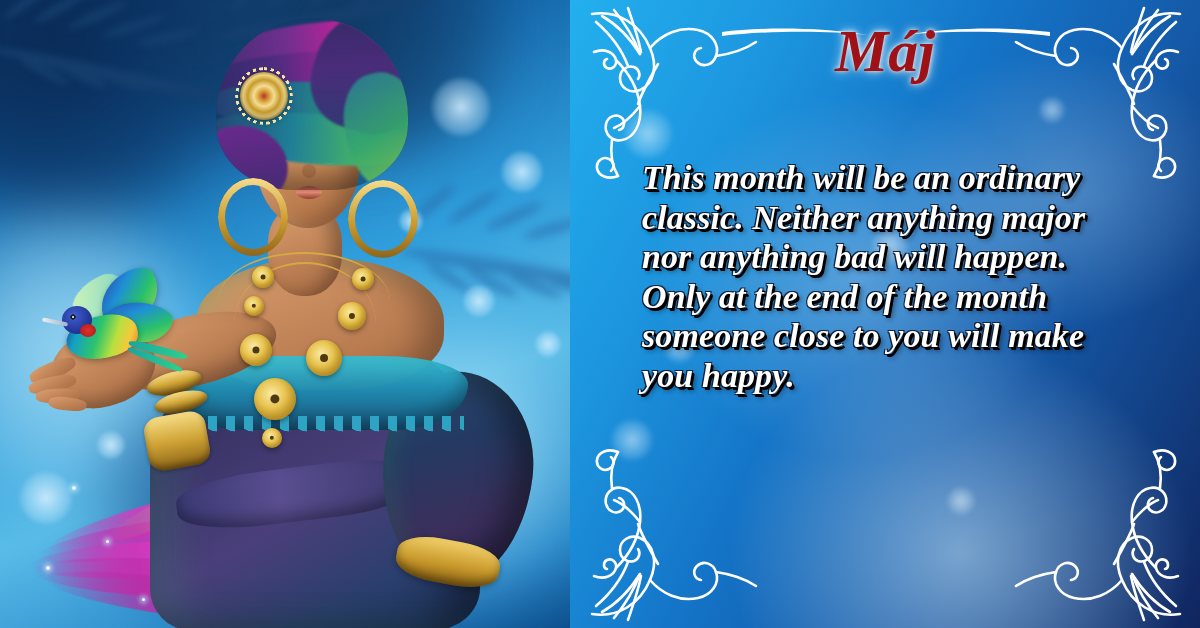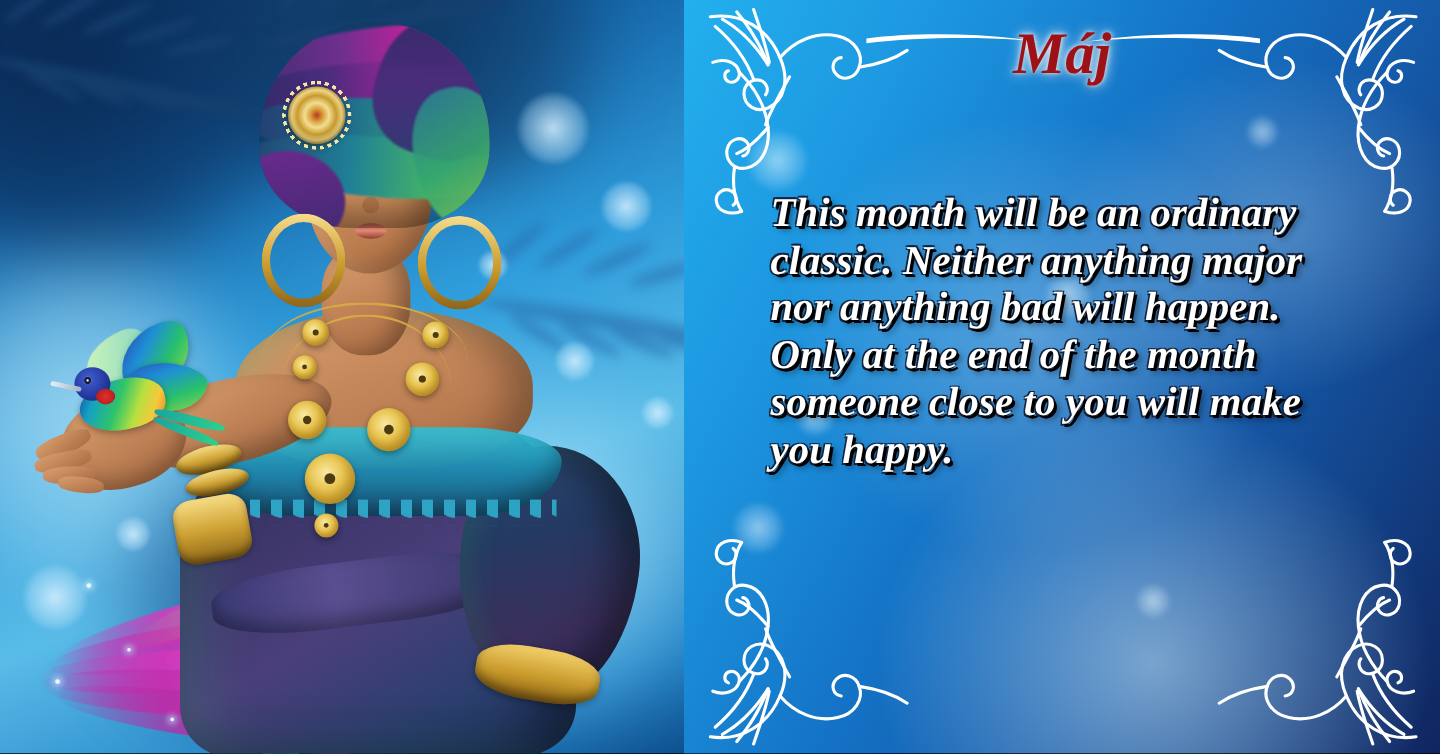--- a/index.html
+++ b/index.html
@@ -158,21 +158,21 @@
   .fl-tr{right:16px;top:4px;transform:scaleX(-1);}
   .fl-bl{left:18px;bottom:4px;transform:scaleY(-1);}
   .fl-br{right:16px;bottom:4px;transform:scale(-1,-1);}
   .swash{position:absolute;top:26px;height:22px;width:150px;pointer-events:none;}
   .sw-l{left:150px;}
   .sw-r{right:148px;transform:scaleX(-1);}
 
   .heading{position:absolute;left:0;right:0;top:16px;text-align:center;z-index:4;}
   .year{font-size:46px;font-weight:700;color:#9d1117;letter-spacing:1px;line-height:1.04;
         text-shadow:0 0 9px rgba(255,255,255,.85),0 0 3px rgba(255,255,255,.9),0 2px 2px rgba(0,0,0,.18);}
-  .month{font-size:49px;font-weight:700;font-style:italic;color:#9d1117;line-height:1.12;margin-top:2px;
+  .month{font-size:60px;font-weight:700;font-style:italic;color:#9d1117;line-height:1.12;margin-top:2px;
         text-shadow:0 0 11px rgba(255,255,255,.9),0 0 4px rgba(255,255,255,.95),0 2px 3px rgba(0,0,0,.2);}
 
   .body-text{position:absolute;left:72px;right:62px;top:158px;z-index:4;
         text-align:left;color:#ffffff;font-style:italic;font-weight:700;
         font-size:34px;line-height:1.165;letter-spacing:.1px;
         text-shadow:
            2px 2px 0 #000, 2.5px 2.5px 0 #000,
           -1.2px -1.2px 0 #15243c, 1.2px -1.2px 0 #15243c,
           -1.2px 1.2px 0 #15243c,
            4px 4px 5px rgba(0,0,0,.45);}

